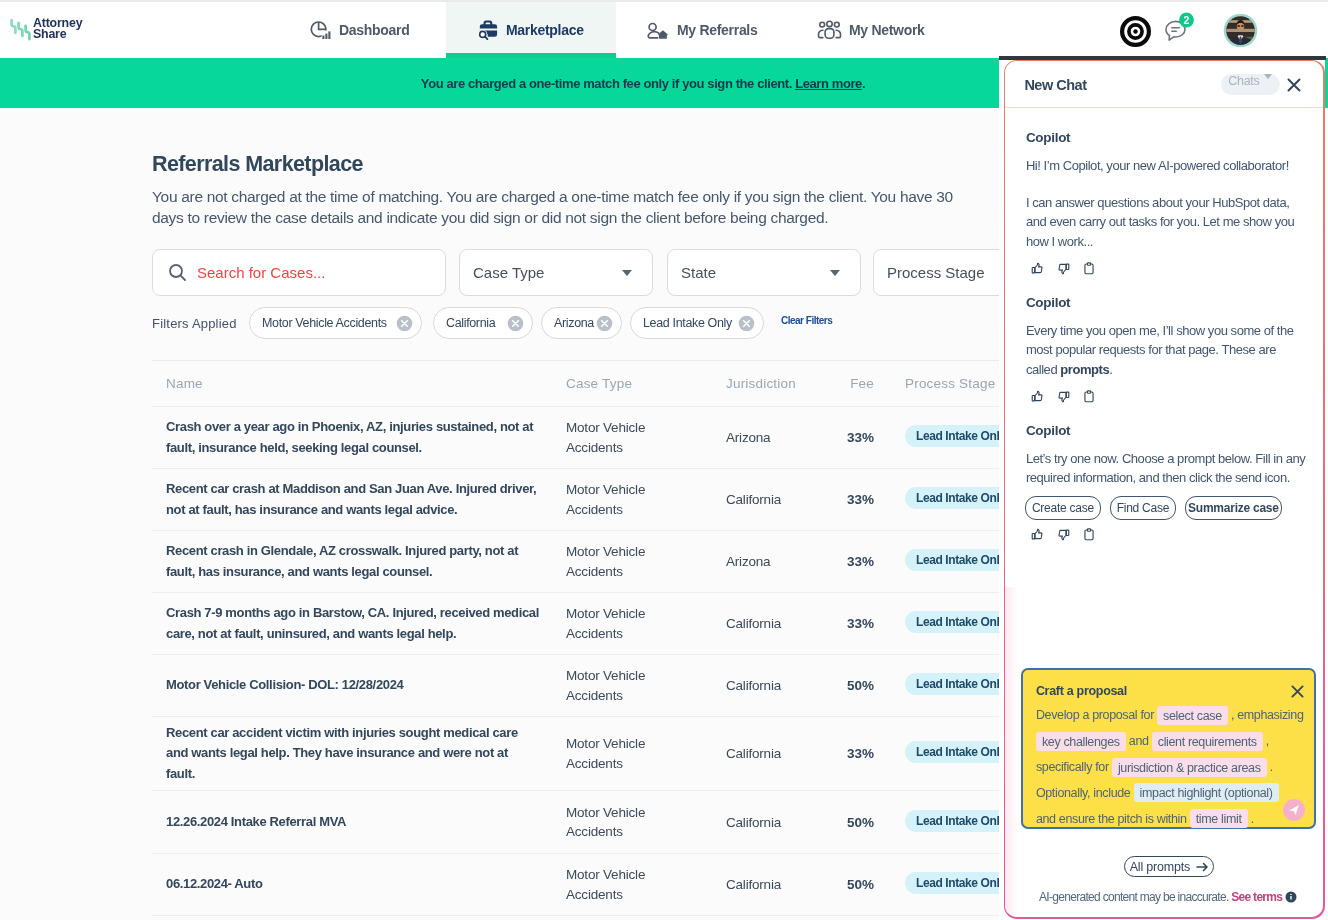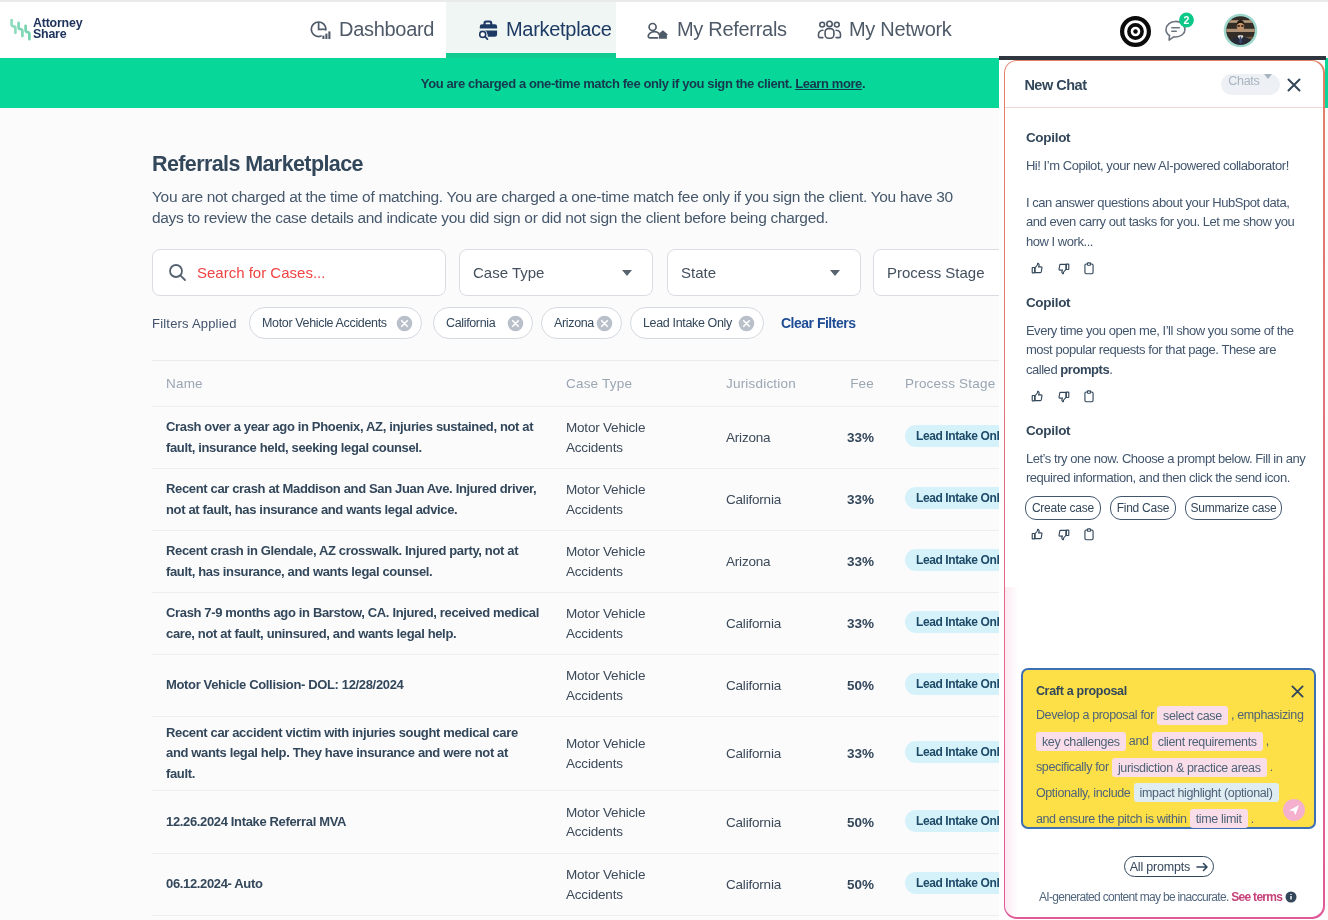--- a/index.html
+++ b/index.html
@@ -3,39 +3,39 @@
 <meta charset="utf-8">
 <style>
 * { margin:0; padding:0; box-sizing:border-box; }
 html,body { width:1328px; height:920px; overflow:hidden; }
 body { font-family:"Liberation Sans", sans-serif; background:#fbfbfc; position:relative; }
 
 
 #topline { position:absolute; left:0; top:0; width:1328px; height:2px; background:#e8eaec; }
 #header { position:absolute; left:0; top:2px; width:1328px; height:55px; background:#ffffff; }
 #logotext { position:absolute; left:33px; top:17.5px; font-size:12.4px; font-weight:700; color:#20335d; line-height:11.9px; letter-spacing:-0.2px; }
-.navitem { position:absolute; top:2px; height:55px; display:flex; align-items:center; gap:7px; font-size:20px; font-weight:400; letter-spacing:-0.3px; color:#4f5a68; }
+.navitem { position:absolute; top:2px; height:55px; display:flex; align-items:center; gap:7px; font-size:14px; font-weight:700; letter-spacing:-0.3px; color:#4f5a68; }
 #tabbg { position:absolute; left:446px; top:2px; width:170px; height:51px; background:#f0f6f3; }
 #tabline { position:absolute; left:446px; top:53px; width:170px; height:5px; background:#0fcb8f; }
 .hicon { position:absolute; }
 
 
 #banner { position:absolute; left:0; top:58px; width:1328px; height:50px; background:#07d899; }
 #bannertext { position:absolute; left:643px; top:76px; transform:translateX(-50%); white-space:nowrap; font-size:13px; font-weight:700; color:#16384f; letter-spacing:-0.4px; }
 
 
 #main { position:absolute; left:0; top:108px; width:1328px; height:812px; }
 #title { position:absolute; left:152px; top:44px; font-size:21.5px; font-weight:700; color:#33475b; letter-spacing:-0.6px; }
 #para { position:absolute; left:152px; top:79px; font-size:15.5px; line-height:20.5px; color:#46586b; letter-spacing:-0.31px; }
 .fbox { position:absolute; top:141px; height:47px; background:#fff; border:1px solid #d9dde2; border-radius:8px; display:flex; align-items:center; }
 .fbox .lab { font-size:15px; color:#44505e; letter-spacing:0; }
 .caret { width:0; height:0; border-left:5.5px solid transparent; border-right:5.5px solid transparent; border-top:6.5px solid #5a6470; }
 #chiprow { position:absolute; left:152px; top:199px; height:32px; width:900px; }
 .chip { position:absolute; top:0; height:32px; background:#fff; border:1px solid #d5dae0; border-radius:16px; display:flex; align-items:center; justify-content:space-between; padding:0 8px 0 12px; font-size:12.5px; letter-spacing:-0.35px; color:#33475b; white-space:nowrap; }
-#clearf { position:absolute; left:629px; top:8px; font-size:14px; font-weight:700; letter-spacing:-0.5px; color:#1e4c94; }
+#clearf { position:absolute; left:629px; top:8px; font-size:10px; font-weight:700; letter-spacing:-0.5px; color:#1e4c94; }
 
 
 #table { position:absolute; left:152px; top:252px; width:1124px; border-top:1px solid #e9ebee; }
 .trow { display:grid; grid-template-columns:414px 160px 118px 30px 1fr; border-bottom:1px solid #eceef0; align-items:center; }
 .trow .c1 { padding-left:14px; }
 .trow .c5 { padding-left:31px; }
 #thead { height:46px; color:#9aa6b2; font-size:13.5px; letter-spacing:.2px; }
 .name { font-size:13px; font-weight:700; color:#33475b; line-height:20.5px; letter-spacing:-0.35px; white-space:nowrap; }
 .ctype { font-size:13.5px; color:#3c4a59; line-height:19.5px; letter-spacing:-0.2px; }
 .juris { font-size:13.5px; color:#3c4a59; letter-spacing:-0.2px; }
@@ -323,21 +323,21 @@
 </svg>
 <svg width="12" height="13" viewBox="0 0 14 16" fill="none" stroke="#33475b" stroke-width="1.4">
   <rect x="2" y="2.5" width="10" height="12" rx="1.5"></rect>
   <rect x="5" y="1" width="4" height="3" rx="1" fill="#fff"></rect>
 </svg>
         </div>
       <div class="cplabel" style="top:362px;">Copilot</div>
       <div class="cpmsg" style="top:388px;">Let’s try one now. Choose a prompt below. Fill in any<br>required information, and then click the send icon.</div>
       <div class="pbtn" style="left:20px; top:435px; width:76px;">Create case</div>
       <div class="pbtn" style="left:105px; top:435px; width:66px;">Find Case</div>
-      <div class="pbtn" style="left:180px; top:435px; width:97px;">Summarize case</div>
+      <div class="pbtn" style="left:180px; top:435px; width:97px;font-weight:bold;">Summarize case</div>
       <div class="iconrow" style="top:467px;" id="ir3">
 <svg width="13" height="13" viewBox="0 0 16 16" fill="none" stroke="#33475b" stroke-width="1.4">
   <path d="M5 7 l2.6-3 c.3-.4 .5-.9 .5-1.5 V2 c0-.4 .5-.6 .8-.3 l.8 .8 c.3 .3 .4 .8 .3 1.2 L9.4 6 h3.2 c.6 0 1 .5 .9 1.1 l-.9 5.1 c-.1 .5-.5 .8-1 .8 H5 Z"></path>
   <rect x="1.5" y="6.8" width="3" height="6.6" rx="0.5"></rect>
 </svg>
 <svg width="13" height="13" viewBox="0 0 16 16" fill="none" stroke="#33475b" stroke-width="1.4" style="transform:rotate(180deg)">
   <path d="M5 7 l2.6-3 c.3-.4 .5-.9 .5-1.5 V2 c0-.4 .5-.6 .8-.3 l.8 .8 c.3 .3 .4 .8 .3 1.2 L9.4 6 h3.2 c.6 0 1 .5 .9 1.1 l-.9 5.1 c-.1 .5-.5 .8-1 .8 H5 Z"></path>
   <rect x="1.5" y="6.8" width="3" height="6.6" rx="0.5"></rect>
 </svg>
 <svg width="12" height="13" viewBox="0 0 14 16" fill="none" stroke="#33475b" stroke-width="1.4">

